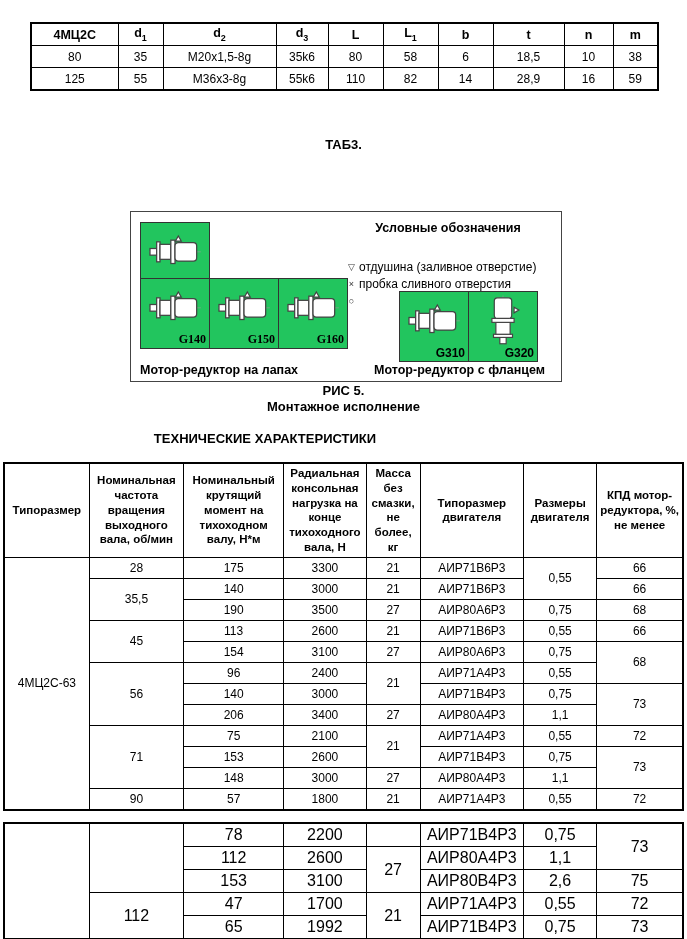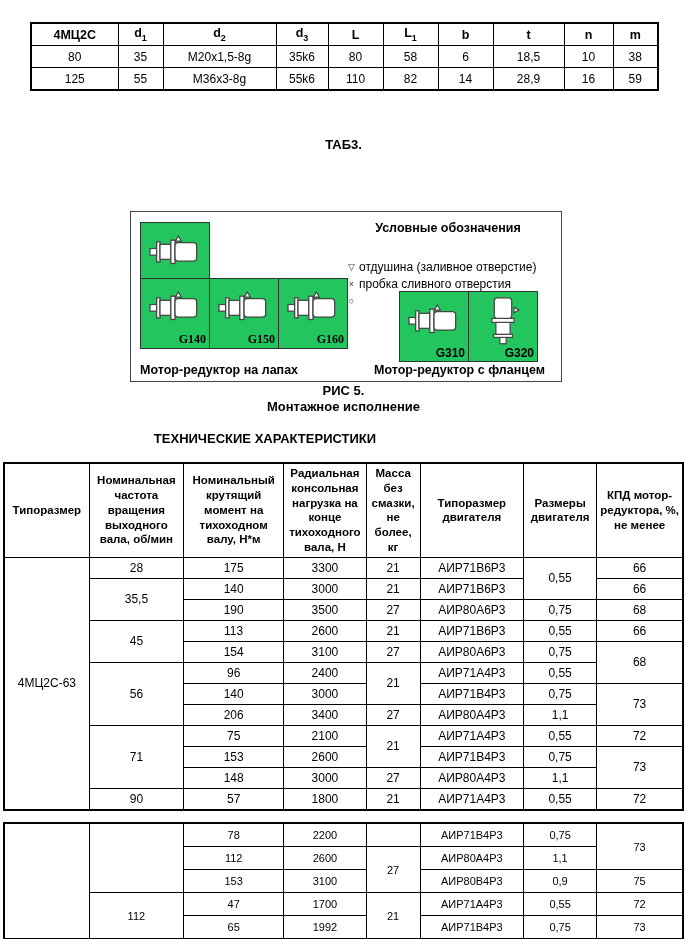--- a/index.html
+++ b/index.html
@@ -40,21 +40,21 @@
   .figcap{position:absolute;top:151px;font-weight:bold;font-size:12.5px;white-space:nowrap;}
   .figcap-left{left:9px;width:205px;}
   .figcap-right{left:243px;width:180px;}
 
   
   #tech-title{position:absolute;top:431px;left:0;width:530px;text-align:center;font-weight:bold;font-size:13px;}
   #tech1{left:3px;top:462px;width:681px;font-size:12px;}
   #tech1 th{font-weight:bold;font-size:11.5px;line-height:1.28;padding:2px 3px;}
   #tech1 thead tr{height:94px;}
   #tech1 td{height:20px;}
-  #tech2{left:3px;top:822px;width:681px;font-size:11px;}
+  #tech2{left:3px;top:822px;width:681px;font-size:16px;}
   #tech2 td{height:22px;}
 </style>
 </head>
 <body>
 
 <table id="tab3">
     <colgroup>
       <col style="width: 87px;">
       <col style="width: 45px;">
       <col style="width: 113px;">
@@ -367,21 +367,21 @@
         <td>112</td>
         <td>2600</td>
         <td rowspan="2">27</td>
         <td>АИР80А4Р3</td>
         <td>1,1</td>
       </tr>
       <tr>
         <td>153</td>
         <td>3100</td>
         <td>АИР80В4Р3</td>
-        <td>0,9</td>
+        <td>2,6</td>
         <td>75</td>
       </tr>
       <tr>
         <td rowspan="2">112</td>
         <td>47</td>
         <td>1700</td>
         <td rowspan="2">21</td>
         <td>АИР71А4Р3</td>
         <td>0,55</td>
         <td>72</td>

